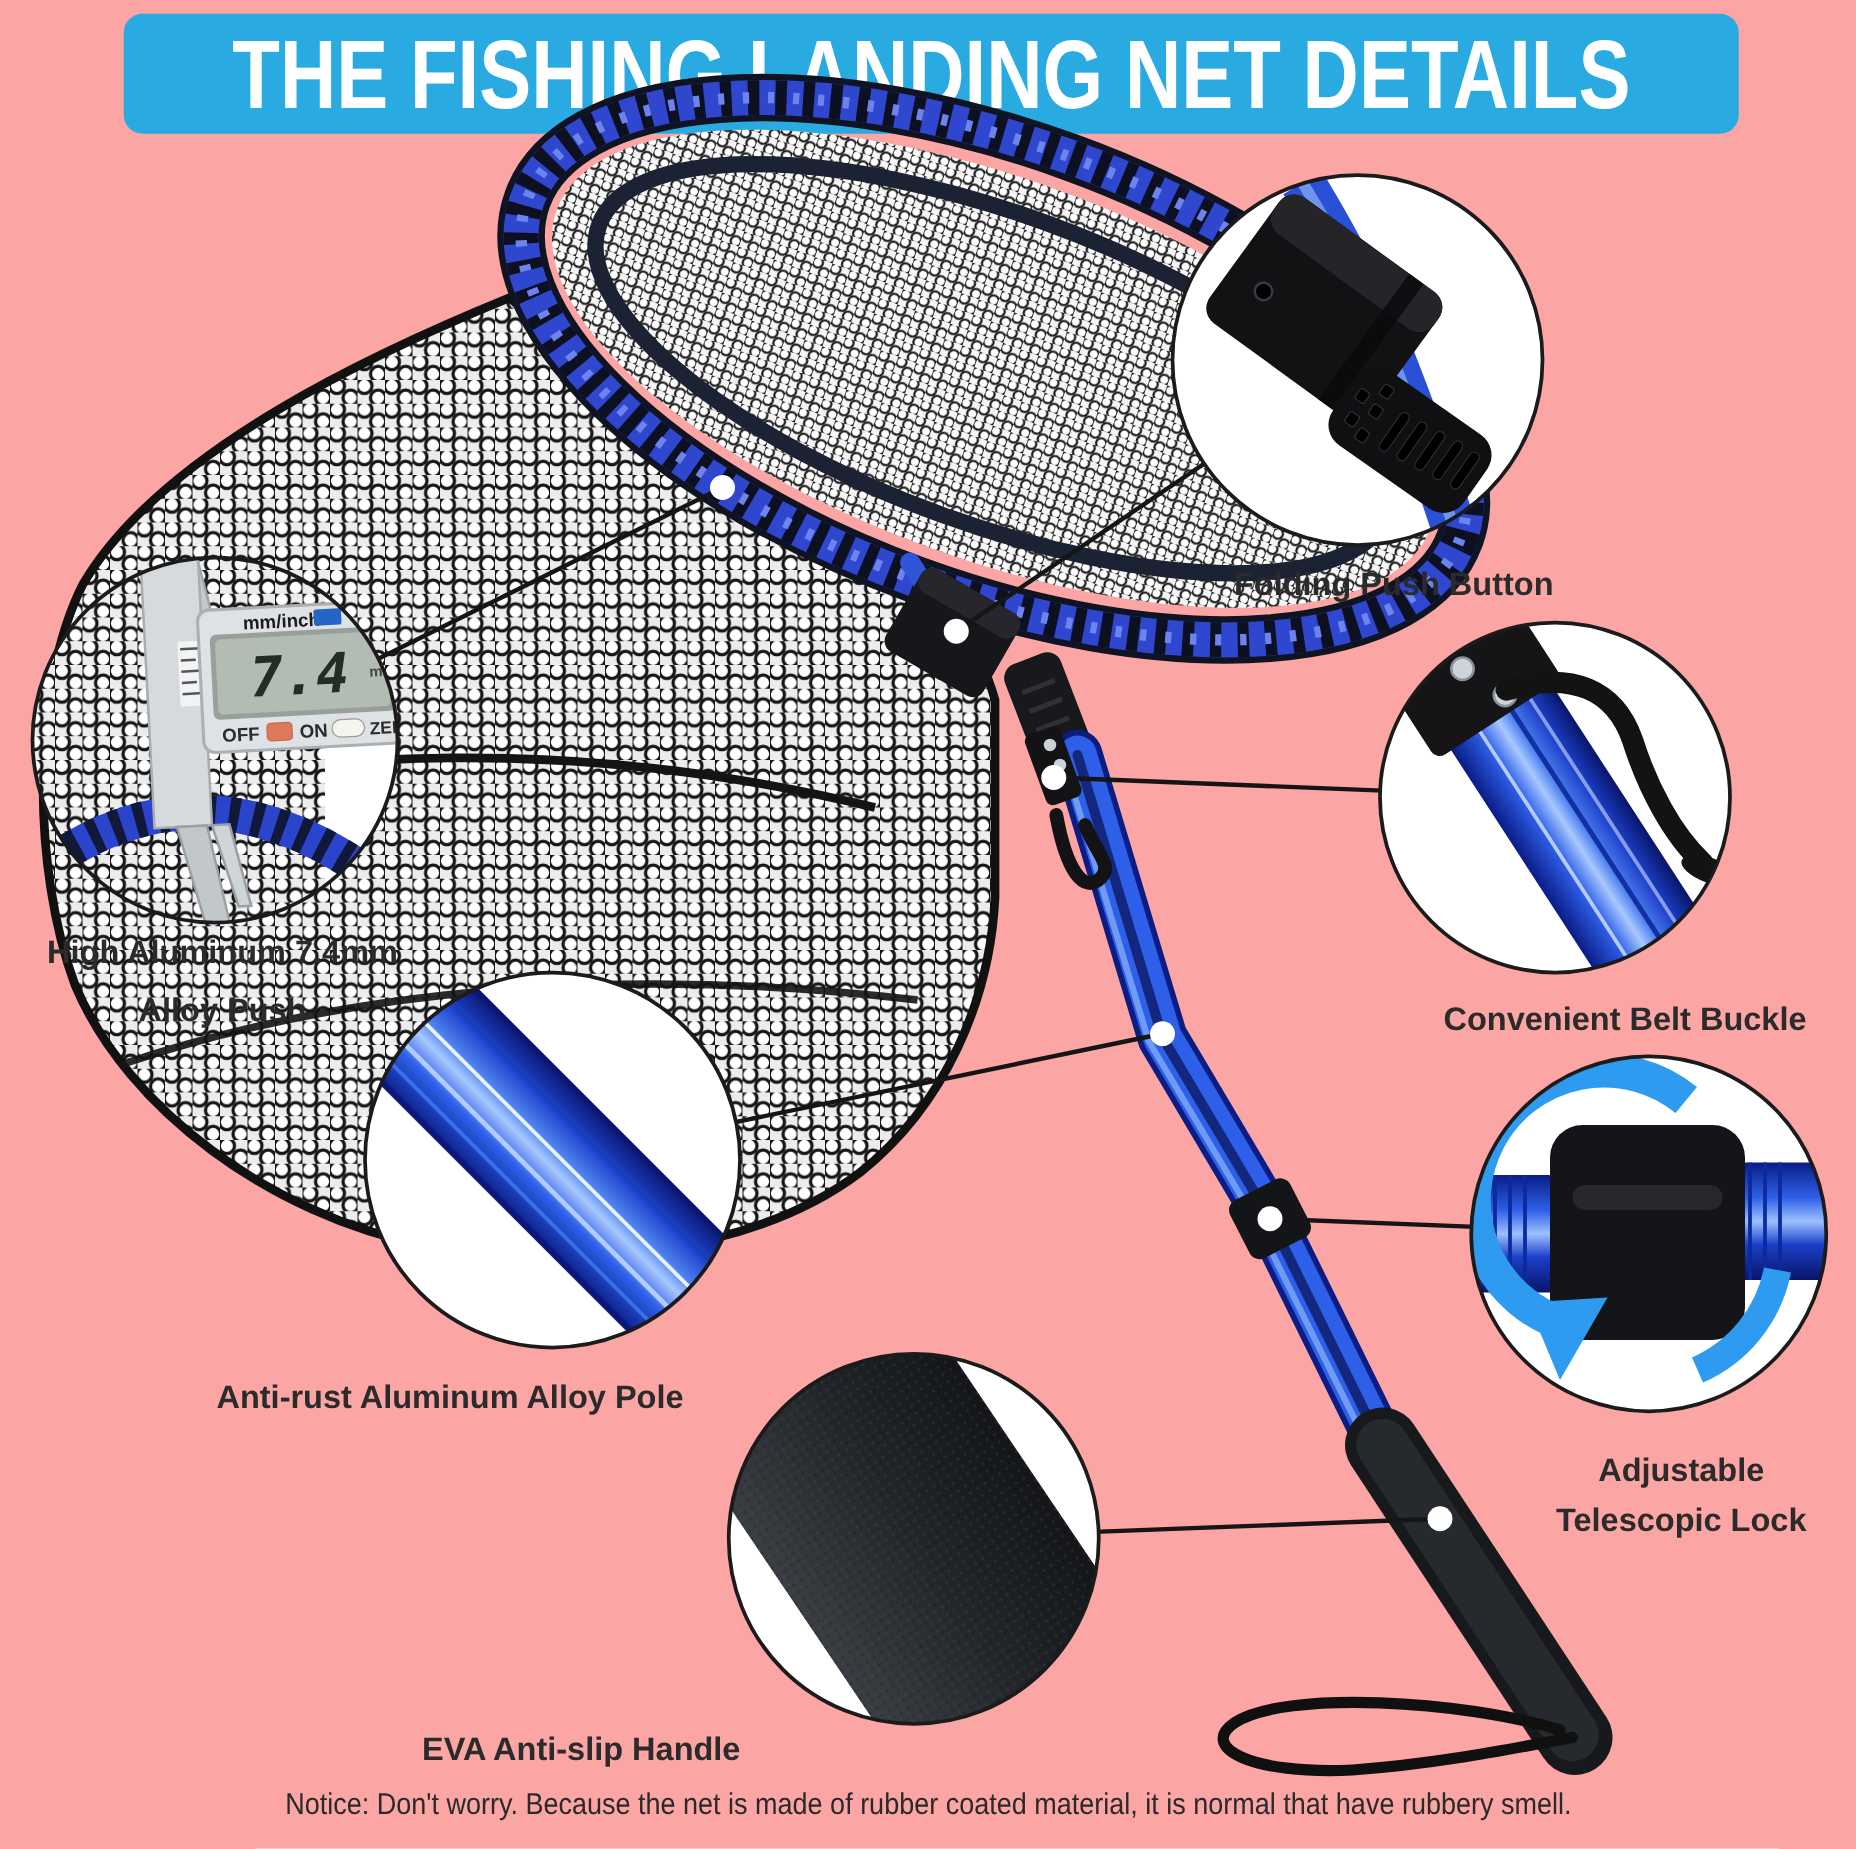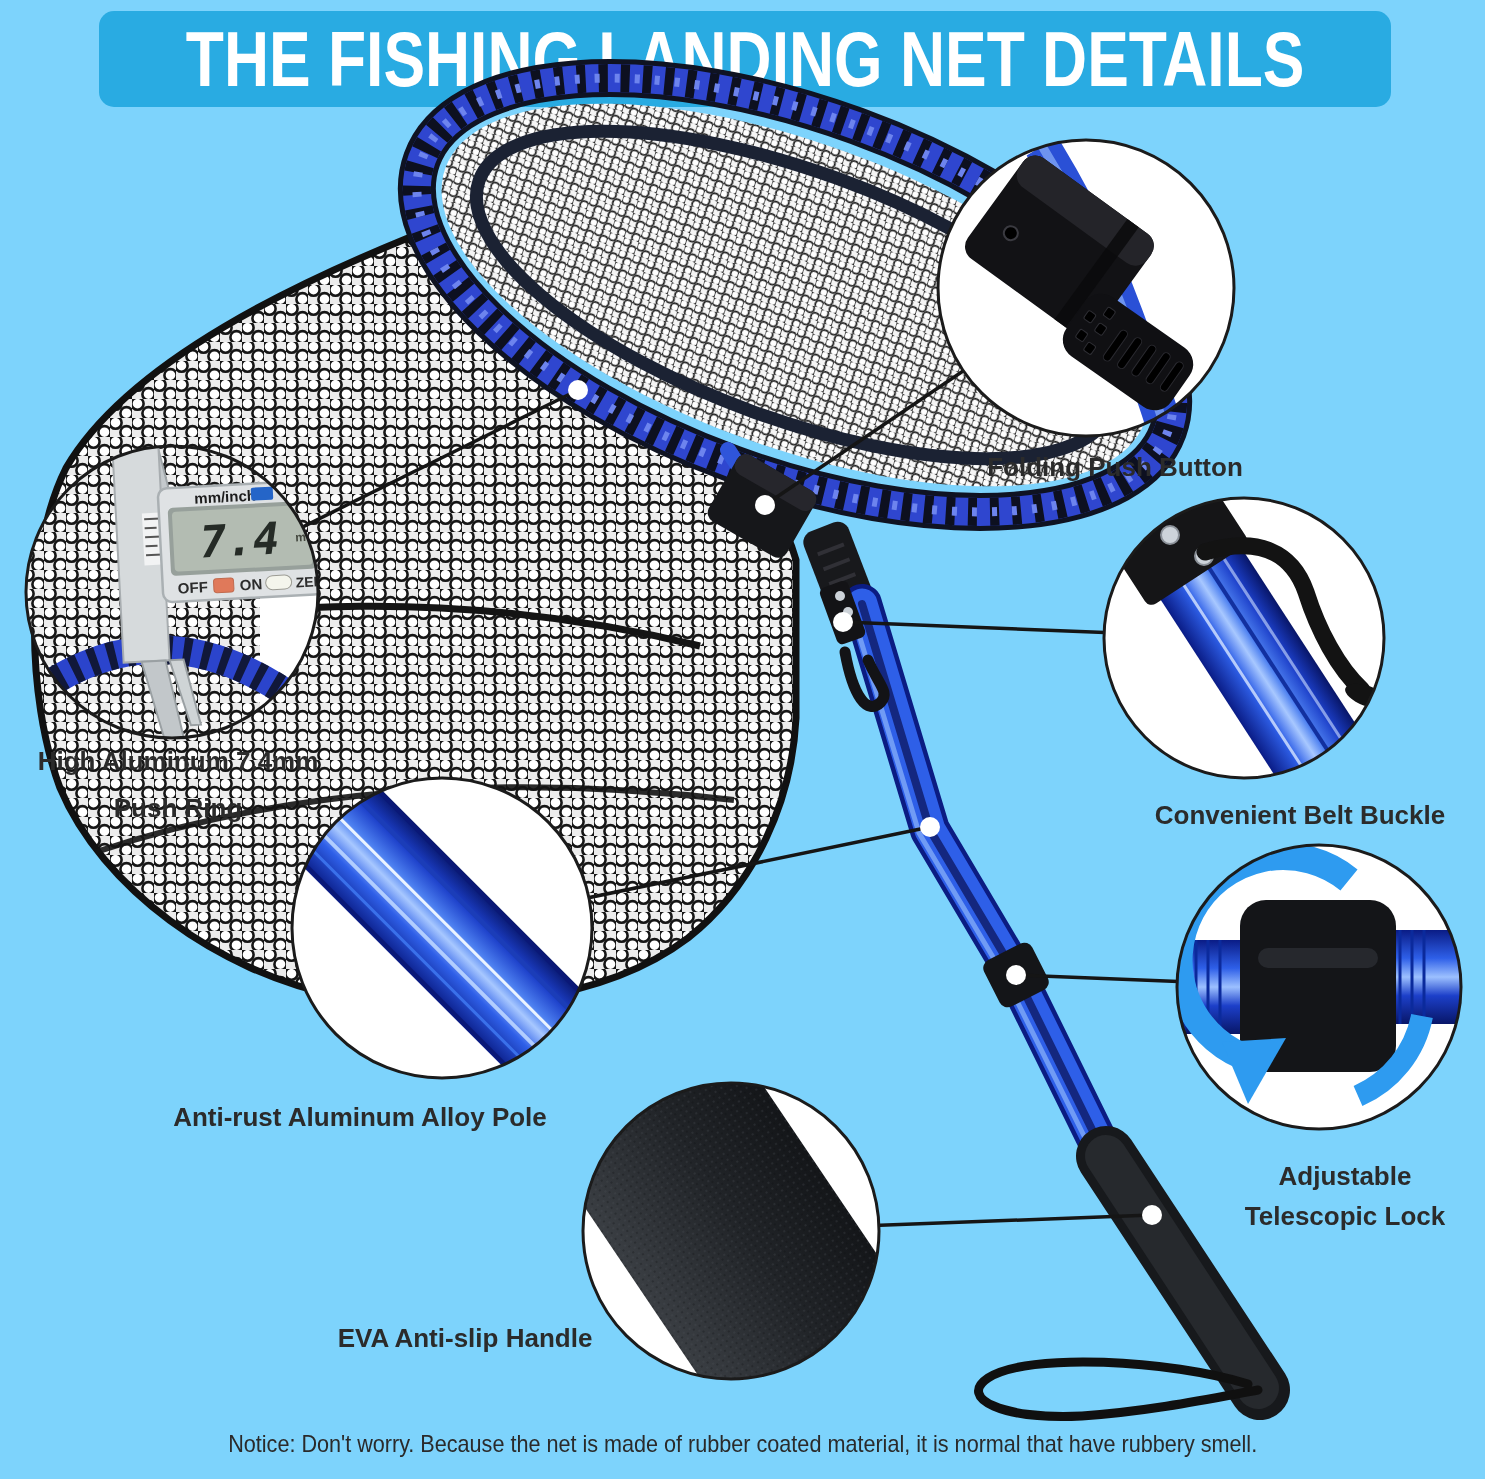--- a/index.html
+++ b/index.html
@@ -1,17 +1,17 @@
 <!DOCTYPE html>
 <html><head>
 <meta charset="utf-8">
 <style>
   html,body{margin:0;padding:0;background:#fff;}
   .canvas{
-    position:relative;width:1485px;height:1479px;background:#7dd3fc;
+    position:relative;width:1485px;height:1479px;background:#fca5a5;
     overflow:hidden;font-family:"Liberation Sans",sans-serif;
   }
   .banner{
     position:absolute;left:99px;top:11px;width:1292px;height:96px;
     background:#29ABE2;border-radius:15px;display:flex;align-items:center;justify-content:center;
   }
   .banner-text{
     color:#ffffff;font-weight:bold;font-size:78px;white-space:nowrap;
     display:inline-block;transform:scaleX(0.8);letter-spacing:0px;
   }
@@ -301,41 +301,41 @@
           <rect x="-108" y="-180" width="216" height="360" fill="url(#evaGrad)"></rect>
           <rect x="-108" y="-180" width="216" height="360" fill="url(#evaNoise)" opacity="0.5"></rect>
         </g>
       </g>
       <circle cx="731" cy="1231" r="148" fill="none" stroke="#1b1b1b" stroke-width="3"></circle>
     </g>
   </svg>
 
   <div class="label" style="left:0px;top:738px;width:356px;">
     <div class="ln">High Aluminum 7.4mm</div>
-    <div class="ln">Push Ring</div>
+    <div class="ln">Alloy Push</div>
   </div>
 
   <div class="label" style="left:950px;top:444px;width:330px;">
     <div class="ln">Folding Push Button</div>
   </div>
 
   <div class="label" style="left:130px;top:1094px;width:460px;">
     <div class="ln">Anti-rust Aluminum Alloy Pole</div>
   </div>
 
   <div class="label" style="left:1118px;top:792px;width:364px;">
     <div class="ln">Convenient Belt Buckle</div>
   </div>
 
   <div class="label label-tight" style="left:1180px;top:1156px;width:330px;">
     <div class="ln">Adjustable</div>
     <div class="ln">Telescopic Lock</div>
   </div>
 
-  <div class="label" style="left:280px;top:1315px;width:370px;">
+  <div class="label" style="left:280px;top:1376px;width:370px;">
     <div class="ln">EVA Anti-slip Handle</div>
   </div>
 
   <div class="notice">
     <span>Notice: Don't worry. Because the net is made of rubber coated material, it is normal that have rubbery smell.</span>
   </div>
 
 </div>
 
 </body></html>

